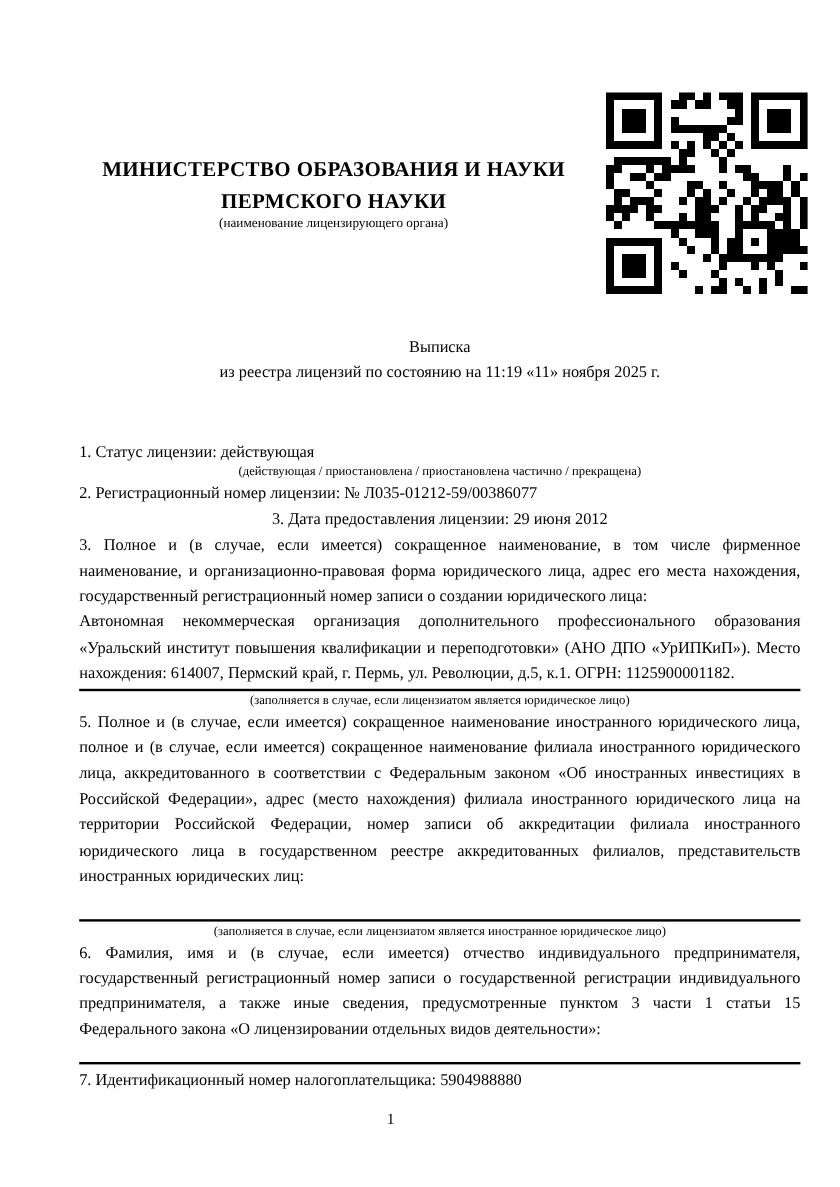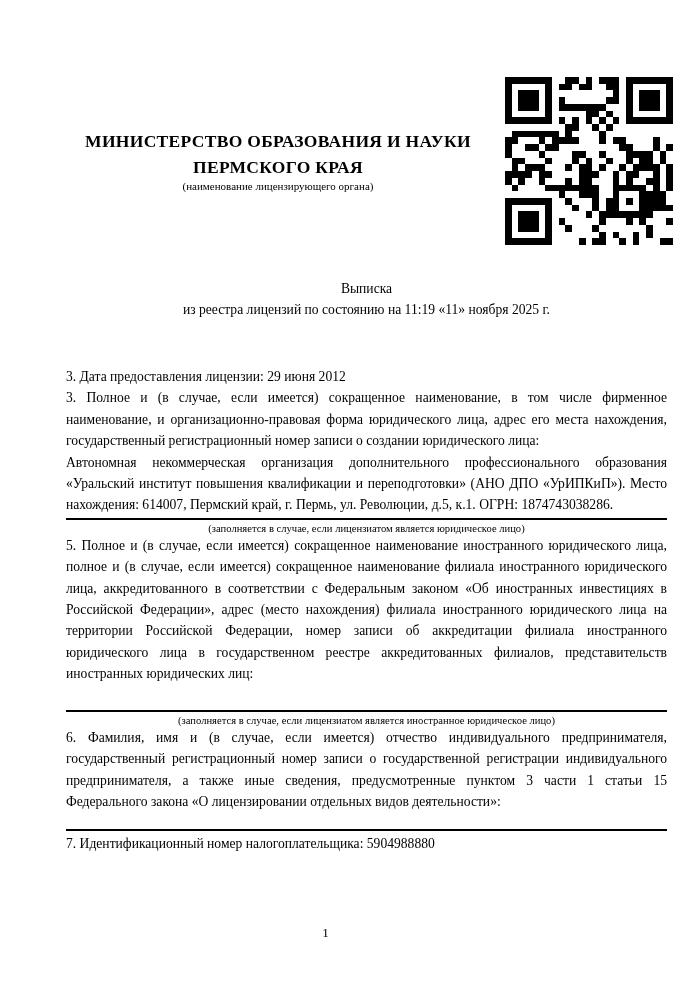--- a/index.html
+++ b/index.html
@@ -64,21 +64,21 @@
     line-height: 13px;
     text-align: center;
   }
   .fill-rule {
     border: none;
     border-top: 2px solid #000000;
     margin: 2px 0 2px 0;
   }
   .mt-item1-cap { margin-top: 4px; }
   .mt-item2 { margin-top: 19px; }
-  .mt-item3 { margin-top: 10px; }
+  .mt-item3 { margin-top: 10px; text-align: center; }
   .mt-item4 { margin-top: 6px; }
   .mt-item5 { margin-top: 12px; }
   .mt-rule5 { margin-top: 25px; }
   .mt-item6 { margin-top: 12px; }
   .mt-rule6 { margin-top: 17px; }
   .mt-item7 { margin-top: 21px; }
 
   .page-number {
     position: absolute;
     left: 0; right: 0;
@@ -386,37 +386,40 @@
           <rect x="14" y="24" width="1" height="1"></rect>
           <rect x="17" y="24" width="1" height="1"></rect>
           <rect x="19" y="24" width="1" height="1"></rect>
           <rect x="23" y="24" width="1" height="1"></rect>
           <rect x="24" y="24" width="1" height="1"></rect>
         </g>
       </svg></div>
 
   <div class="header-block">
     <div class="org-name">МИНИСТЕРСТВО ОБРАЗОВАНИЯ И НАУКИ</div>
-    <div class="org-name">ПЕРМСКОГО КРАЯ</div>
+    <div class="org-name">ПЕРМСКОГО НАУКИ</div>
     <div class="org-caption">(наименование лицензирующего органа)</div>
   </div>
 
   <div class="title-block">
     <div>Выписка</div>
     <div>из реестра лицензий по состоянию на 11:19 «11» ноября 2025 г.</div>
   </div>
 
   <div class="content">
 
-
+    <p>1. Статус лицензии: действующая</p>
+    <p class="small-caption mt-item1-cap">(действующая / приостановлена / приостановлена частично / прекращена)</p>
+
+    <p class="mt-item2">2. Регистрационный номер лицензии: № Л035-01212-59/00386077</p>
 
     <p class="mt-item3">3. Дата предоставления лицензии: 29 июня 2012</p>
 
     <p class="just mt-item4">3. Полное и (в случае, если имеется) сокращенное наименование, в том числе фирменное наименование, и организационно-правовая форма юридического лица, адрес его места нахождения, государственный регистрационный номер записи о создании юридического лица:</p>
-    <p class="just">Автономная некоммерческая организация дополнительного профессионального образования «Уральский институт повышения квалификации и переподготовки» (АНО ДПО «УрИПКиП»). Место нахождения: 614007, Пермский край, г. Пермь, ул. Революции, д.5, к.1. ОГРН: 1874743038286.</p>
+    <p class="just">Автономная некоммерческая организация дополнительного профессионального образования «Уральский институт повышения квалификации и переподготовки» (АНО ДПО «УрИПКиП»). Место нахождения: 614007, Пермский край, г. Пермь, ул. Революции, д.5, к.1. ОГРН: 1125900001182.</p>
     <hr class="fill-rule">
     <p class="small-caption">(заполняется в случае, если лицензиатом является юридическое лицо)</p>
 
     <p class="just mt-item5">5. Полное и (в случае, если имеется) сокращенное наименование иностранного юридического лица, полное и (в случае, если имеется) сокращенное наименование филиала иностранного юридического лица, аккредитованного в соответствии с Федеральным законом «Об иностранных инвестициях в Российской Федерации», адрес (место нахождения) филиала иностранного юридического лица на территории Российской Федерации, номер записи об аккредитации филиала иностранного юридического лица в государственном реестре аккредитованных филиалов, представительств иностранных юридических лиц:</p>
     <hr class="fill-rule mt-rule5">
     <p class="small-caption">(заполняется в случае, если лицензиатом является иностранное юридическое лицо)</p>
 
     <p class="just mt-item6">6. Фамилия, имя и (в случае, если имеется) отчество индивидуального предпринимателя, государственный регистрационный номер записи о государственной регистрации индивидуального предпринимателя, а также иные сведения, предусмотренные пунктом 3 части 1 статьи 15 Федерального закона «О лицензировании отдельных видов деятельности»:</p>
     <hr class="fill-rule mt-rule6">
 

